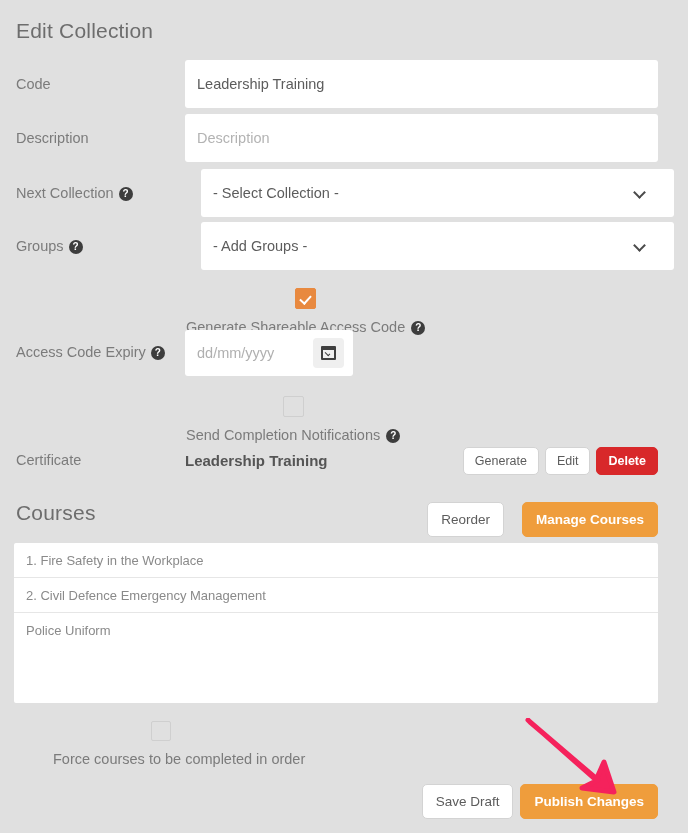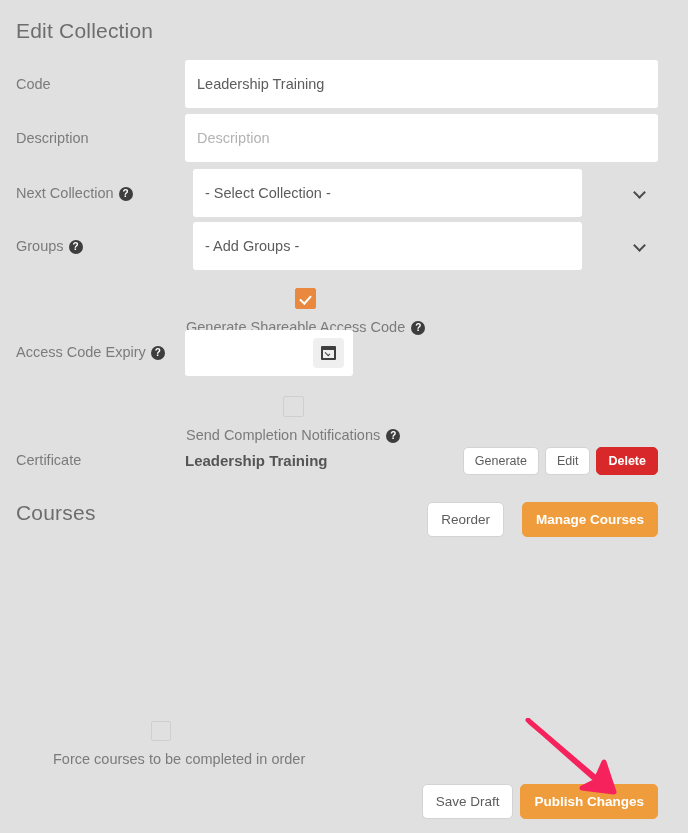--- a/index.html
+++ b/index.html
@@ -102,23 +102,23 @@
     -webkit-appearance: none;
     color: #5c5c5c;
   }
   .select-wrap {
     position: absolute;
     left: 185px;
     width: 473px;
     height: 48px;
   }
   .select-wrap .select-input {
-    left: 8px;
+    left: 16px;
     top: 0;
-    width: 389px;
+    width: 473px;
   }
   .chevron {
     position: absolute;
     right: 14px;
     top: 19px;
     width: 9px;
     height: 9px;
     pointer-events: none;
   }
   .chevron:before {
@@ -400,20 +400,21 @@
       <span>Generate Shareable Access Code</span>
       <span class="help-icon">?</span>
     </span>
   </div>
 
   <div class="field-label" style="position:absolute; left:16px; top:344px;">
     <span>Access Code Expiry</span>
     <span class="help-icon">?</span>
   </div>
   <div class="date-field">
+    <span class="date-text">dd/mm/yyyy</span>
     <span class="cal-btn">
       <span class="cal-icon"></span>
     </span>
   </div>
 
   <div class="check-row" style="left:186px; top:396px;">
     <span class="checkbox unchecked"></span>
     <span class="check-label">
       <span>Send Completion Notifications</span>
       <span class="help-icon">?</span>
@@ -429,20 +430,25 @@
     <button class="btn">Edit</button>
     <button class="btn btn-danger">Delete</button>
   </div>
 
   <div class="section-title">Courses</div>
   <div class="courses-actions">
     <button class="btn btn-lg">Reorder</button>
     <button class="btn btn-lg btn-primary">Manage Courses</button>
   </div>
 
+  <div class="courses-list">
+    <div class="course-item">1. Fire Safety in the Workplace</div>
+    <div class="course-item">2. Civil Defence Emergency Management</div>
+    <div class="course-item">Police Uniform</div>
+  </div>
 
   <div class="check-row force-row">
     <span class="checkbox unchecked"></span>
     <span class="check-label">Force courses to be completed in order</span>
   </div>
 
   <div class="footer-actions">
     <button class="btn btn-lg">Save Draft</button>
     <button class="btn btn-lg btn-primary">Publish Changes</button>
   </div>

